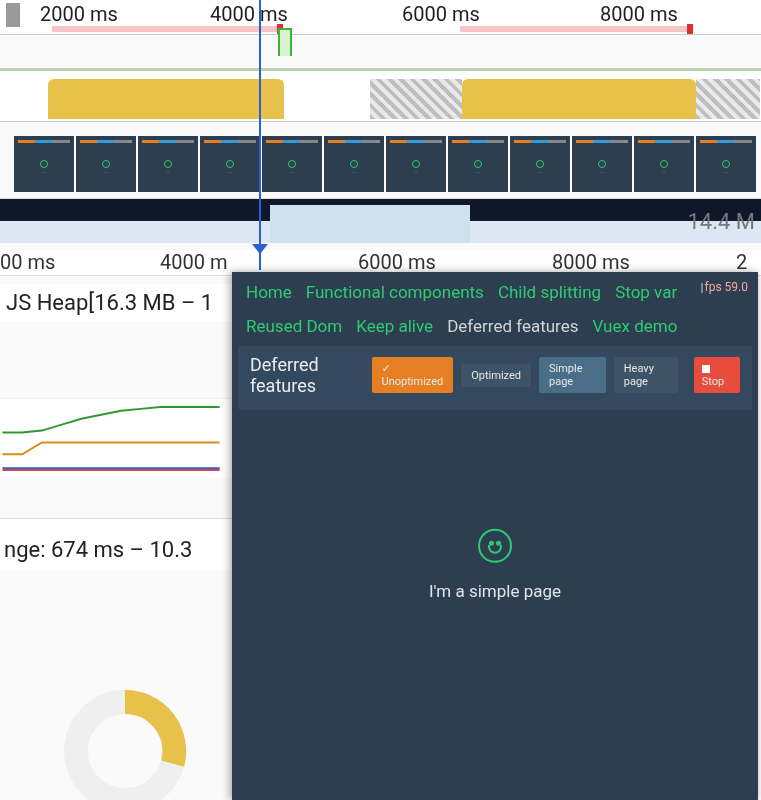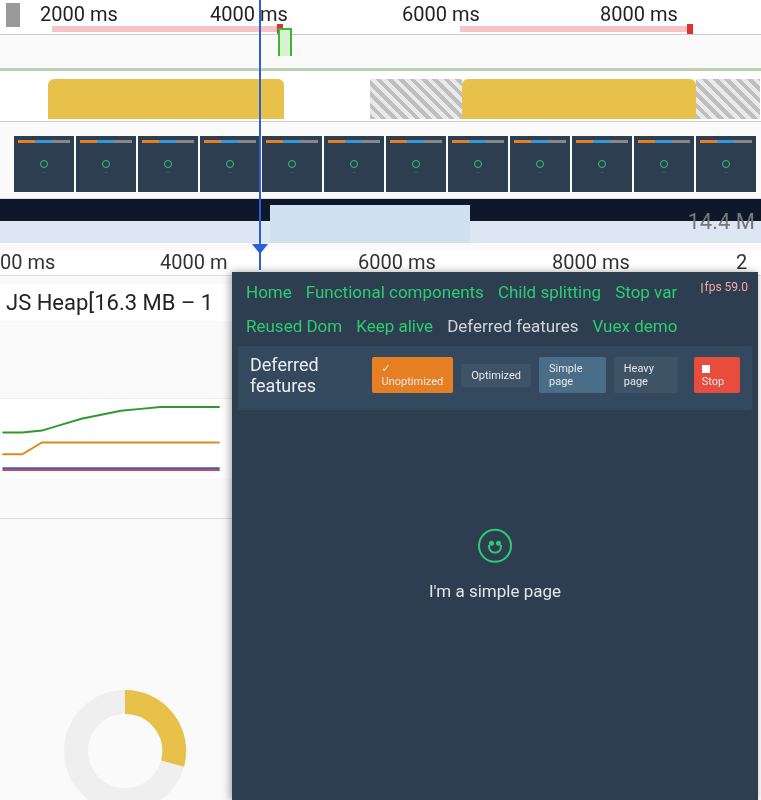--- a/index.html
+++ b/index.html
@@ -188,20 +188,21 @@
   <div class="chart">
     <svg viewBox="0 0 230 80">
       <polyline id="line-green" fill="none" stroke-width="2" stroke="#2e9a2e" points="0,34 20,34 40,32 60,26 80,20 100,16 120,12 140,10 160,8 180,8 200,8 220,8"></polyline>
       <polyline id="line-orange" fill="none" stroke-width="2" stroke="#d98b1c" points="0,56 20,56 40,44 60,44 80,44 100,44 120,44 140,44 160,44 180,44 200,44 220,44"></polyline>
       <polyline id="line-blue" fill="none" stroke-width="2" stroke="#2a5fd8" points="0,70 20,70 40,70 60,70 80,70 100,70 120,70 140,70 160,70 180,70 200,70 220,70"></polyline>
       <polyline id="line-red" fill="none" stroke-width="2" stroke="#d14a4a" points="0,72 20,72 40,72 60,72 80,72 100,72 120,72 140,72 160,72 180,72 200,72 220,72"></polyline>
     </svg>
   </div>
 
   <div class="tabs">
+    <div class="range">nge: 674 ms – 10.3</div>
   </div>
 
   <div class="donut">
     <svg viewBox="0 0 200 200">
       <circle cx="100" cy="130" r="70" fill="none" stroke="#efefef" stroke-width="34"></circle>
       <path d="M100 60 A70 70 0 0 1 168 148" fill="none" stroke="#e7c14a" stroke-width="34"></path>
     </svg>
   </div>
 </div>
 

